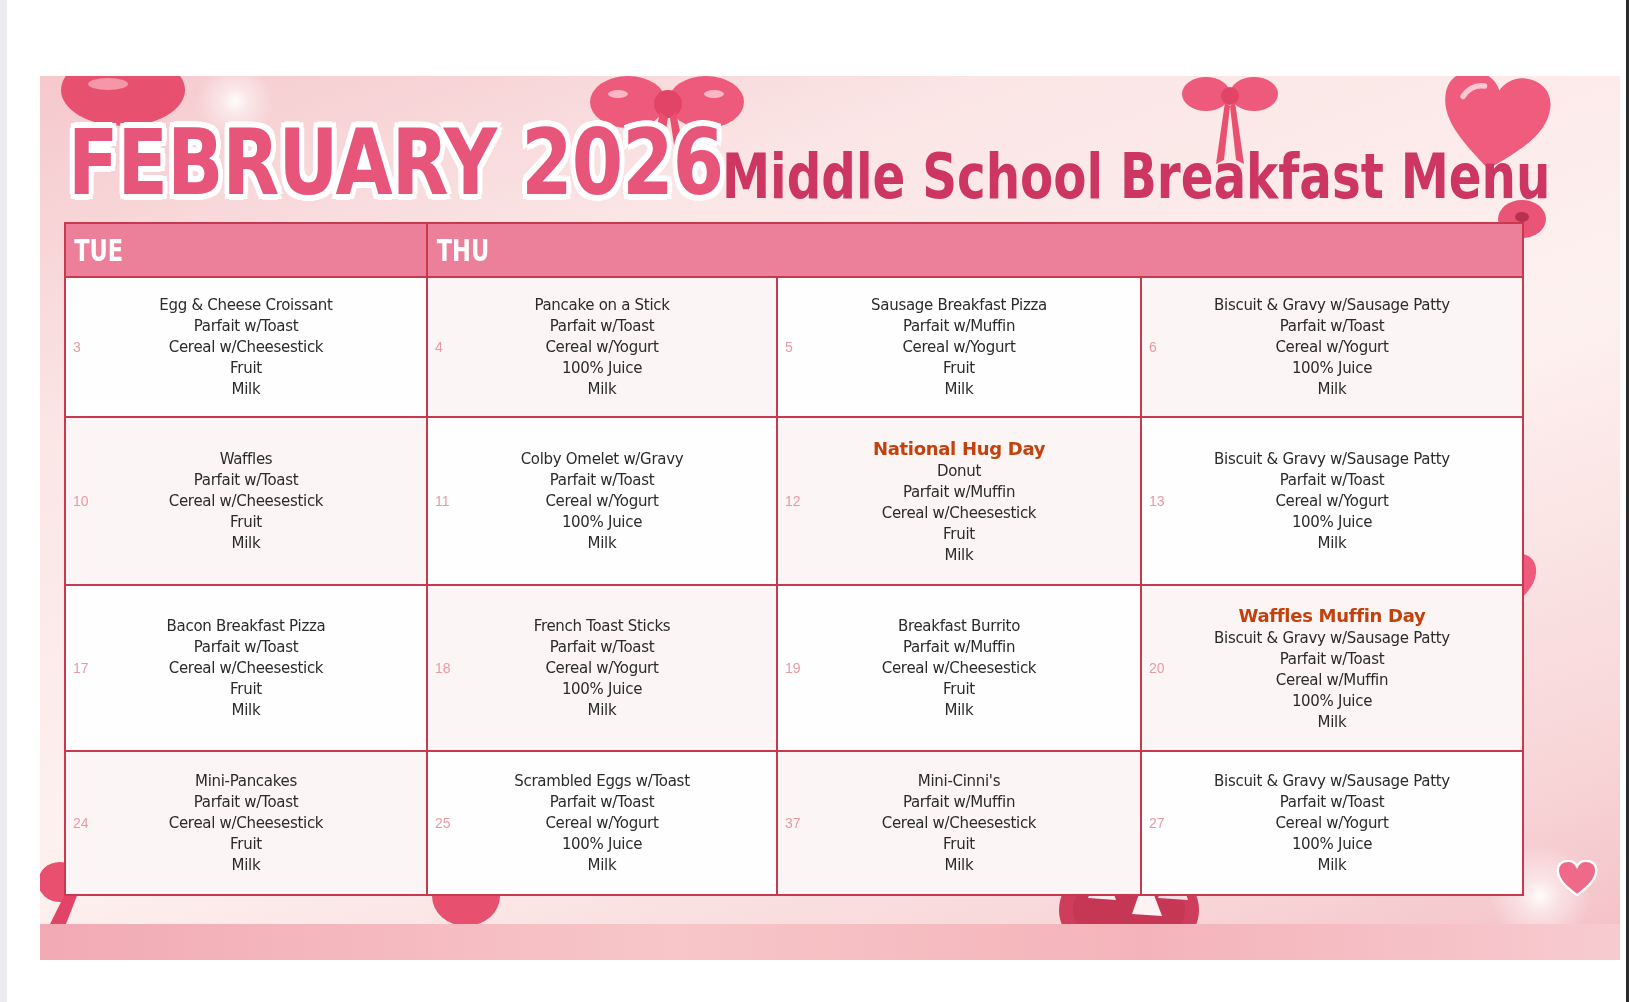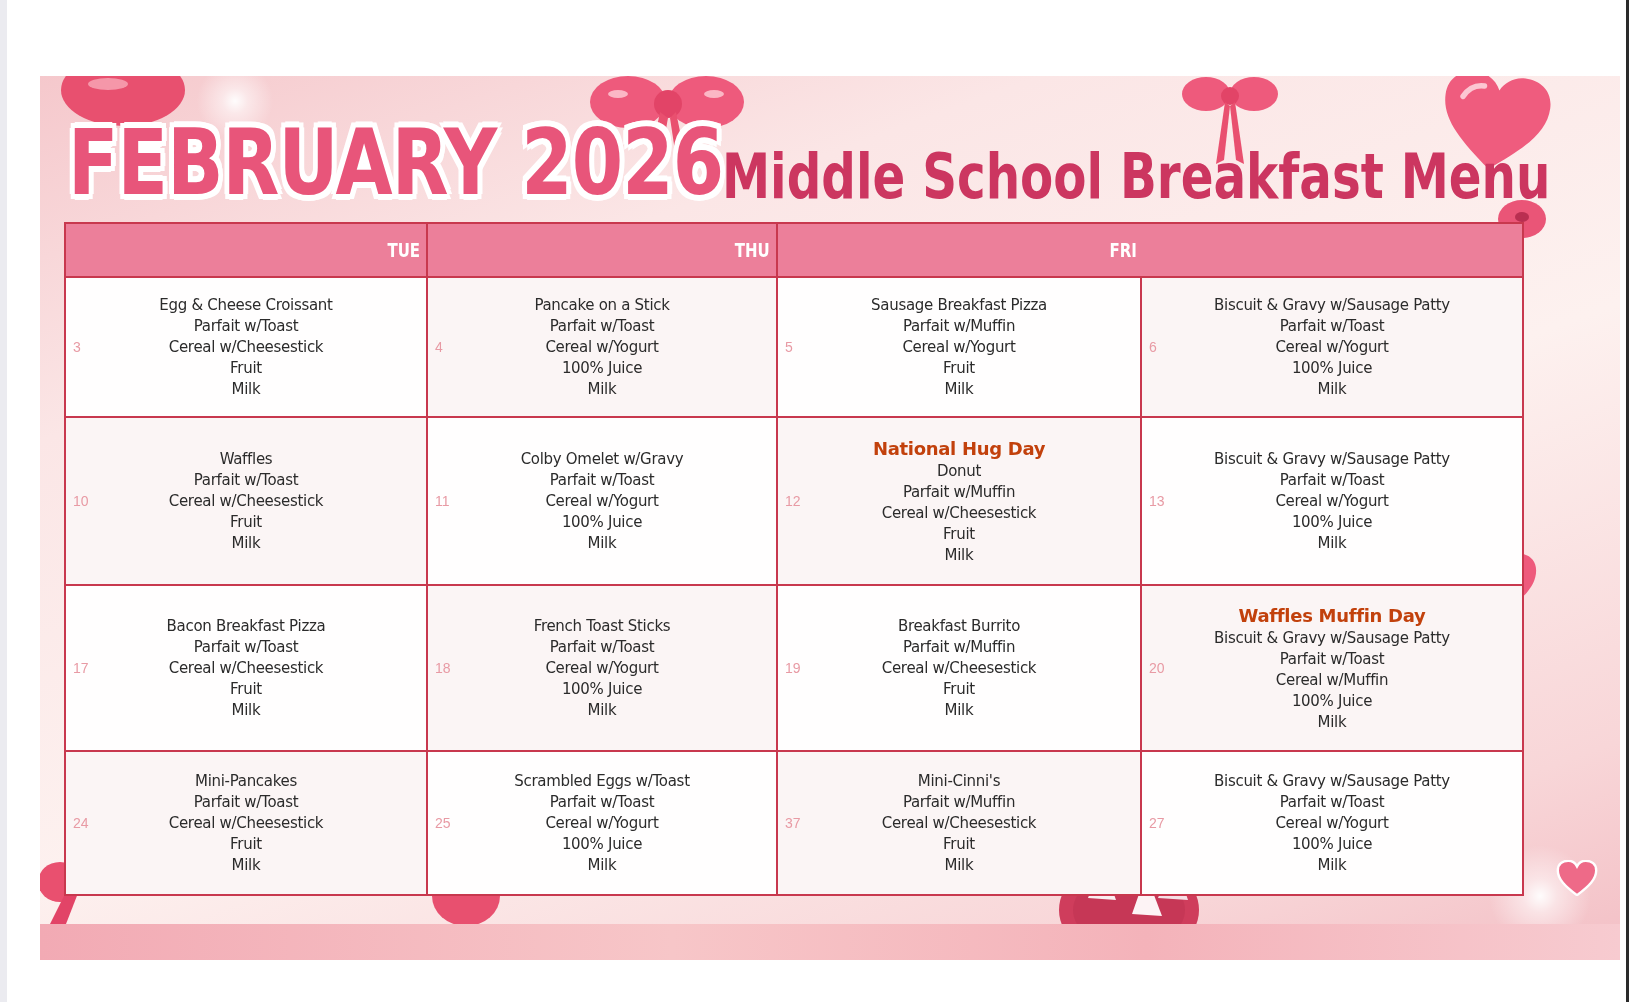--- a/index.html
+++ b/index.html
@@ -62,24 +62,24 @@
       background: #fdf8f8;
     }
     .cal-header {
       display: grid;
       grid-template-columns: 362px 350px 364px 1fr;
       height: 54px;
       background: #ec7f9a;
       border-bottom: 2px solid #c8384e;
     }
     .cal-header .day-head {
-      display: flex; align-items: center; justify-content: flex-end;
+      display: flex; align-items: center; justify-content: flex-start;
       color: #ffffff;
       font-family: "DejaVu Sans", sans-serif; font-weight: bold;
-      font-size: 20px;
+      font-size: 30px;
       border-right: 2px solid #c8384e;
     }
     .cal-header .day-head span { display: inline-block; transform: scaleX(0.75); }
     .cal-header .day-head:last-child { border-right: none; }
 
     .cal-row {
       display: grid;
       grid-template-columns: 362px 350px 364px 1fr;
       border-bottom: 2px solid #c8384e;
     }
@@ -219,23 +219,20 @@
   <div class="title-sub">Middle School Breakfast Menu</div>
 
   <div class="calendar">
     <div class="cal-header">
       <div class="day-head">
           <span>TUE</span>
         </div>
       <div class="day-head">
           <span>THU</span>
         </div>
-      <div class="day-head">
-          <span>FRI</span>
-        </div>
     </div>
 
     <div class="cal-row r1">
         <div class="cell">
           <span class="date">3</span>
           <div class="item">Egg &amp; Cheese Croissant</div>
           <div class="item">Parfait w/Toast</div>
           <div class="item">Cereal w/Cheesestick</div>
           <div class="item">Fruit</div>
           <div class="item">Milk</div>

